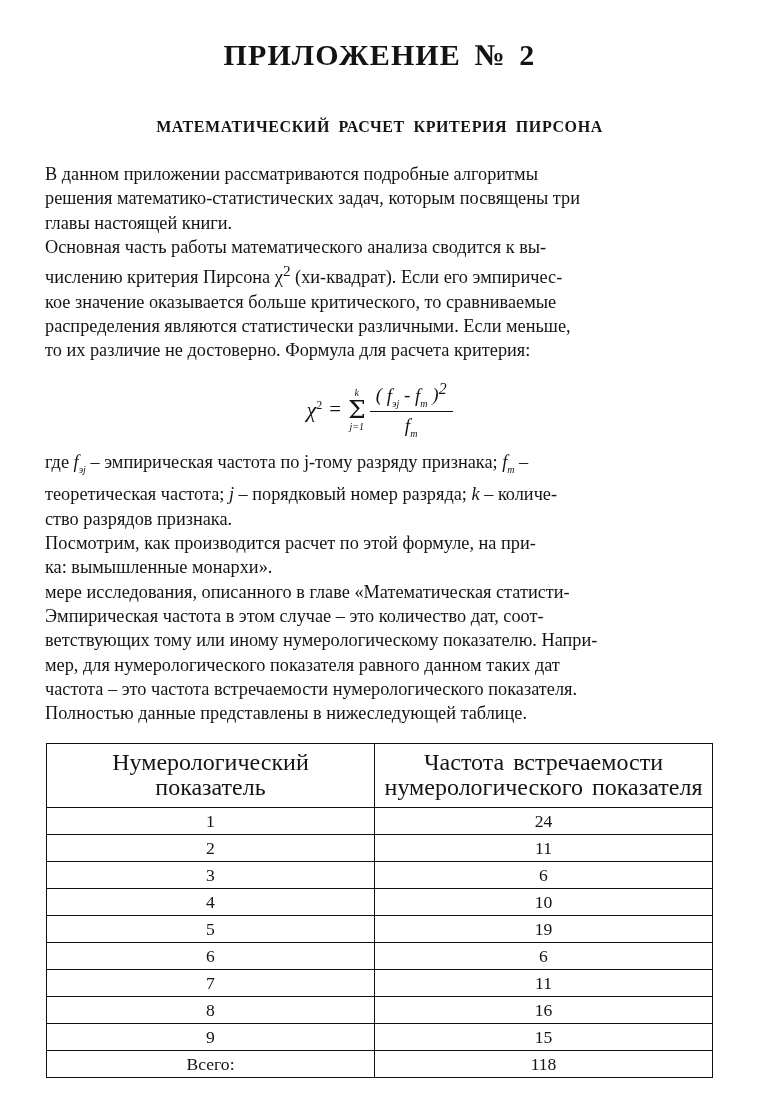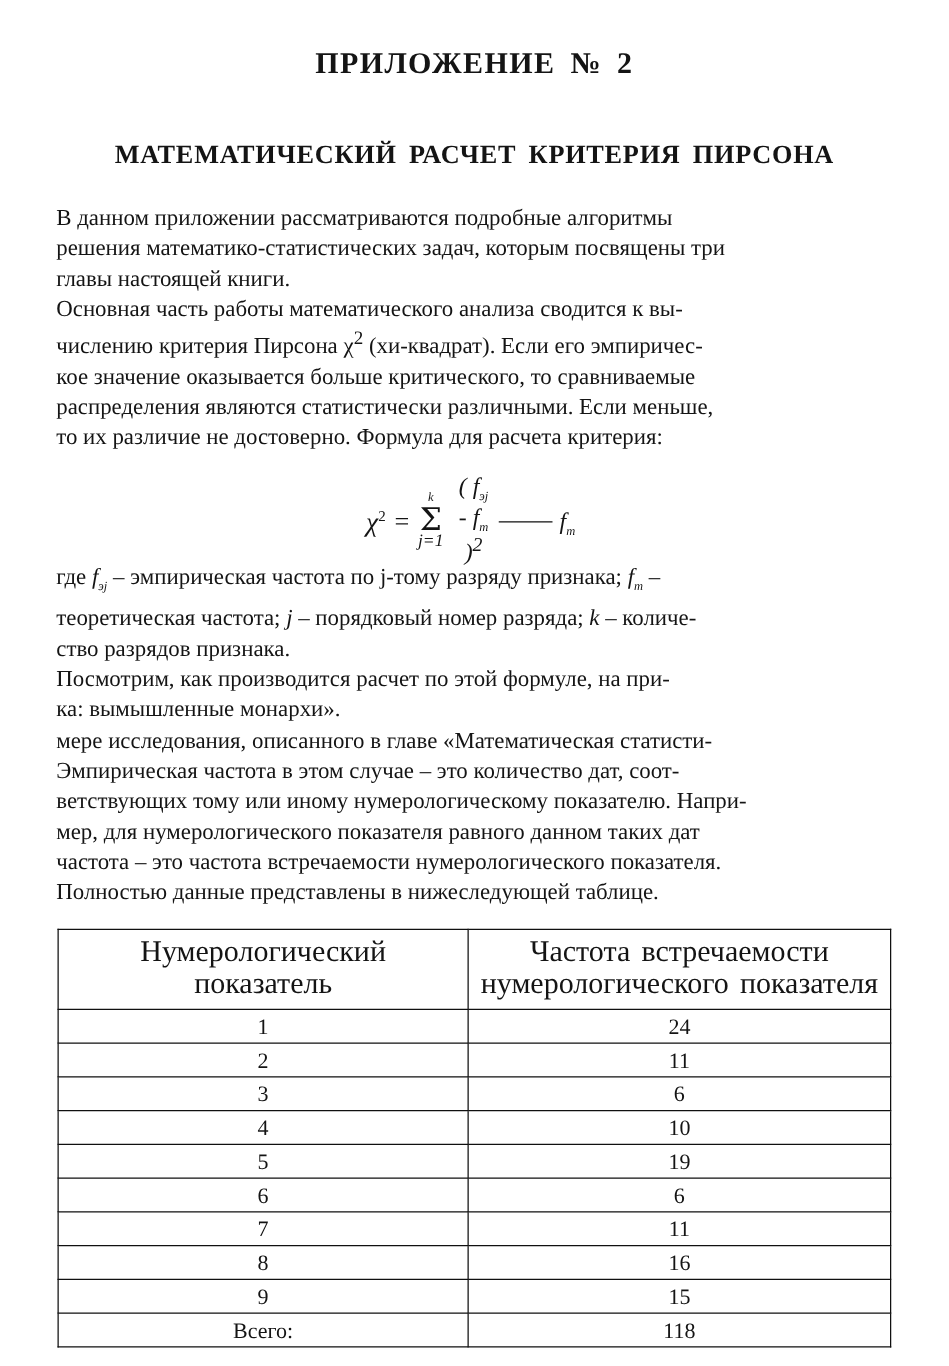--- a/index.html
+++ b/index.html
@@ -21,30 +21,30 @@
     height: 1093px;
     box-sizing: border-box;
     padding: 0 45px;
     position: relative;
   }
 
   
   .appendix-title {
     text-align: center;
     font-weight: bold;
-    font-size: 24px;
+    font-size: 30px;
     letter-spacing: 1.1px;
     margin-top: 38px;
     margin-bottom: 0;
     word-spacing: 5px;
   }
   .chapter-title {
     text-align: center;
     font-weight: bold;
-    font-size: 21px;
+    font-size: 16px;
     letter-spacing: 0.6px;
     margin-top: 46px;
     margin-bottom: 0;
     word-spacing: 4px;
   }
 
   
   .para {
     font-size: 18.3px;
     line-height: 24.3px;
@@ -88,24 +88,24 @@
   .sigma-block {
     display: inline-flex;
     flex-direction: column;
     align-items: center;
     font-style: normal;
     margin-right: 4px;
     line-height: 1;
   }
   .sigma-top { font-size: 10px; font-style: italic; margin-bottom: 1px; }
   .sigma-glyph { font-size: 25px; line-height: 0.85; font-family: "DejaVu Serif", serif;}
-  .sigma-bot { font-size: 14px; font-style: italic; margin-top: 1px; }
+  .sigma-bot { font-size: 10px; font-style: italic; margin-top: 1px; }
   .frac {
     display: inline-flex;
-    flex-direction: row;
+    flex-direction: column;
     align-items: center;
     line-height: 1.15;
   }
   .frac .num {
     padding: 0 6px 2px 6px;
     font-size: 19px;
   }
   .frac .bar {
     width: 100%;
     border-top: 1.2px solid #111;

